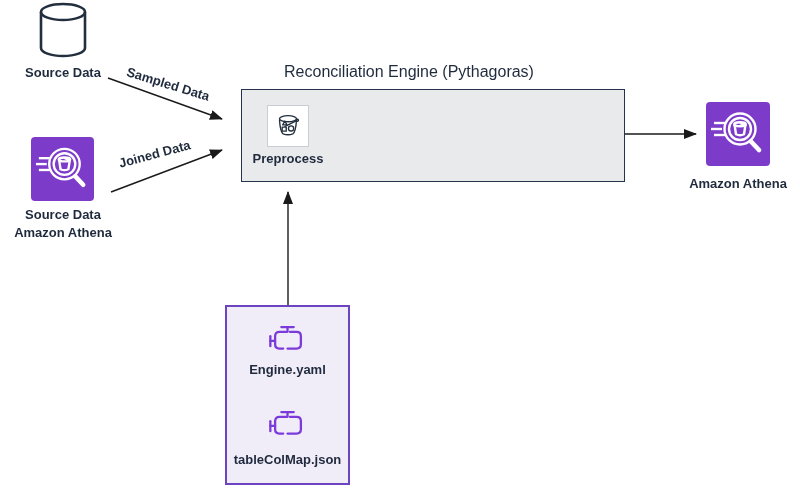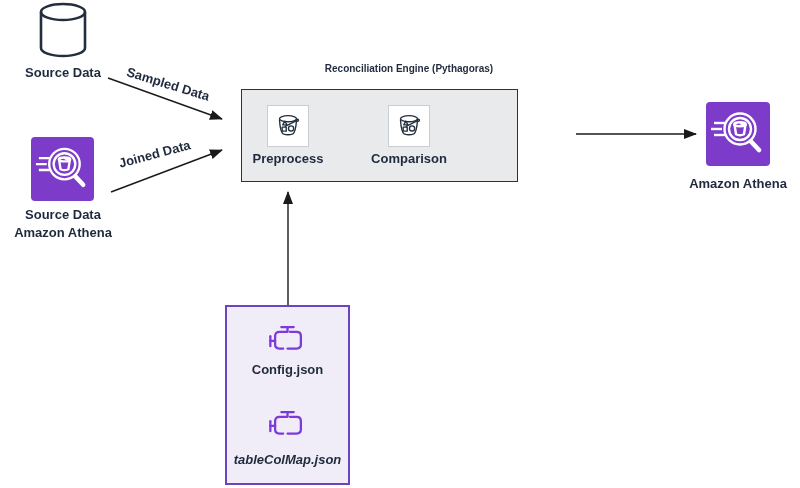--- a/index.html
+++ b/index.html
@@ -2,41 +2,40 @@
 <html style="--navy: #232F3E; --text: #1F2A3D; --arrow: #1A1A1A; --purple: #7D3BC9; --engine-purple: #7B3AD9; --engine-box-fill: #E9EAEB; --engine-box-border: #26324B; --tile-border: #C9CDD4; --config-fill: #F0EDF9; --config-border: #6C43C0;"><head>
 <meta charset="utf-8">
 <style>
   * { margin:0; padding:0; box-sizing:border-box; }
   html,body { background:#ffffff; }
   .canvas {
     position:relative; width:800px; height:488px; overflow:hidden;
     font-family:"Liberation Sans", sans-serif;
     color:var(--text, #1F2A3D);
     background:#ffffff;
-    border-radius:23px;
   }
   .abs { position:absolute; }
   .lbl {
     font-size:13px; font-weight:700; color:var(--text,#1F2A3D);
     text-align:center; line-height:17px; white-space:nowrap;
   }
   .node-label { width:124px; }
   .edge-label {
     font-size:13px; font-weight:700; color:var(--text,#1F2A3D);
     white-space:nowrap;
   }
   
   .engine-box {
-    left:241px; top:89px; width:277px; height:93px;
+    left:241px; top:89px; width:384px; height:93px;
     background:var(--engine-box-fill,#E9EAEB);
     border:1.6px solid var(--engine-box-border,#26324B);
   }
   .engine-title {
     left:258px; top:63px; width:302px;
-    font-size:10px; font-weight:700; text-align:center; white-space:nowrap;
+    font-size:16px; font-weight:400; text-align:center; white-space:nowrap;
   }
   .module { position:absolute; top:15px; width:92px;
     display:flex; flex-direction:column; align-items:center; }
   .tile {
     width:42px; height:42px; background:#ffffff;
     border:1px solid var(--tile-border,#C9CDD4);
     display:flex; align-items:center; justify-content:center;
   }
   .module .lbl { margin-top:3px; }
   
@@ -119,36 +118,20 @@
             <rect x="13.8" y="22.4" width="5" height="5"></rect>
             <circle cx="24.8" cy="24" r="3.2"></circle>
             <line x1="17.5" y1="21.5" x2="31.6" y2="14.4"></line>
             <circle cx="32.6" cy="14" r="1.3"></circle>
           </g>
         </svg>
       </div>
       <div class="lbl">Preprocess</div>
     </div>
 
-    <div class="module" style="left:121px;">
-      <div class="tile">
-        <svg width="34" height="34" viewBox="0 0 42 42">
-          <g class="stroke-navy" stroke-width="1.7" stroke-linejoin="round" stroke-linecap="round">
-            <ellipse cx="21" cy="12" rx="10.5" ry="3.8"></ellipse>
-            <path d="M10.5,13.5 C11.3,25.5 12.8,29.3 15,30.7 Q21,33 27,30.7 C29.2,29.3 30.7,25.5 31.5,13.5"></path>
-            <path d="M14.5,19.6 h5.2 l-2.6,-4.8 z"></path>
-            <rect x="13.8" y="22.4" width="5" height="5"></rect>
-            <circle cx="24.8" cy="24" r="3.2"></circle>
-            <line x1="17.5" y1="21.5" x2="31.6" y2="14.4"></line>
-            <circle cx="32.6" cy="14" r="1.3"></circle>
-          </g>
-        </svg>
-      </div>
-      <div class="lbl">Comparison</div>
-    </div>
 
   </div>
 
   <div class="abs athena" style="left:706px; top:102px; width:64px; height:64px;">
     <svg width="64" height="64" viewBox="0 0 64 64">
       <g stroke="#ffffff" fill="none" stroke-width="2.4">
         <circle cx="34" cy="27" r="15.5"></circle>
         <circle cx="34" cy="27" r="11"></circle>
         <path d="M28.5,22.5 L30,32.2 Q34,34.2 38,32.2 L39.5,22.5"></path>
         <ellipse cx="34" cy="22.3" rx="5.8" ry="2"></ellipse>
@@ -168,30 +151,30 @@
         <g stroke="var(--engine-purple,#7B3AD9)" fill="none" stroke-width="2.4" stroke-linecap="round" stroke-linejoin="round">
           <line x1="15" y1="3" x2="28" y2="3"></line>
           <line x1="21.5" y1="3" x2="21.5" y2="8"></line>
           <line x1="3.5" y1="12.5" x2="3.5" y2="23"></line>
           <line x1="3.5" y1="17.5" x2="8.5" y2="17.5"></line>
           <path d="M20.5,8 H13 Q8.5,8 8.5,12.5 V21 Q8.5,25.5 13,25.5 H17"></path>
           <path d="M24,8 H31 Q35.5,8 35.5,12.5 V21 Q35.5,25.5 31,25.5 H21.5"></path>
         </g>
       </svg>
     </div>
-    <div class="file-label lbl" style="top:54px;">Config.json</div>
+    <div class="file-label lbl" style="top:54px;">Engine.yaml</div>
 
     <div class="icon-wrap" style="top:102px;">
       <svg width="42" height="31" viewBox="0 0 44 32">
         <g stroke="var(--engine-purple,#7B3AD9)" fill="none" stroke-width="2.4" stroke-linecap="round" stroke-linejoin="round">
           <line x1="15" y1="3" x2="28" y2="3"></line>
           <line x1="21.5" y1="3" x2="21.5" y2="8"></line>
           <line x1="3.5" y1="12.5" x2="3.5" y2="23"></line>
           <line x1="3.5" y1="17.5" x2="8.5" y2="17.5"></line>
           <path d="M20.5,8 H13 Q8.5,8 8.5,12.5 V21 Q8.5,25.5 13,25.5 H17"></path>
           <path d="M24,8 H31 Q35.5,8 35.5,12.5 V21 Q35.5,25.5 31,25.5 H21.5"></path>
         </g>
       </svg>
     </div>
-    <div class="file-label lbl" style="top:144px;font-style:italic;">tableColMap.json</div>
+    <div class="file-label lbl" style="top:144px;">tableColMap.json</div>
   </div>
 
 </div>
 
 </body></html>

